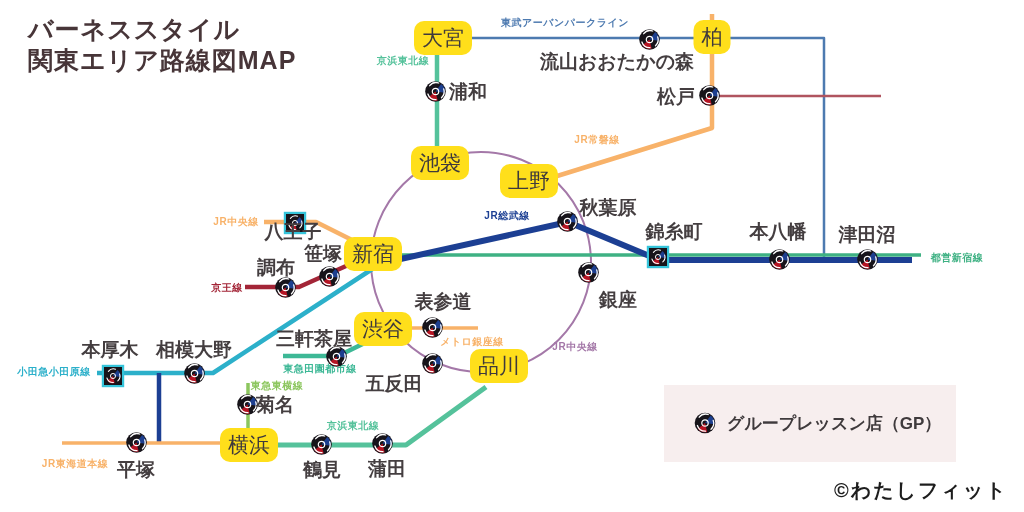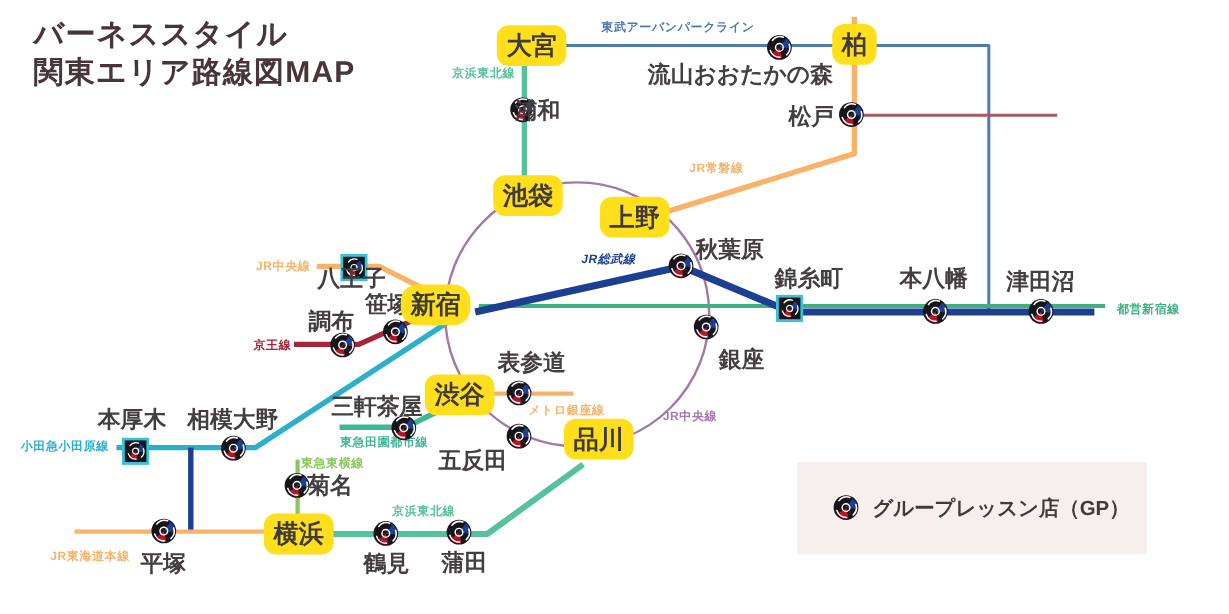--- a/index.html
+++ b/index.html
@@ -3,21 +3,21 @@
 <meta charset="utf-8">
 <style>
   html,body{margin:0;padding:0;background:#fff;}
   .stage{position:relative;width:1024px;height:512px;background:#ffffff;overflow:hidden;
          font-family:"Liberation Sans","DejaVu Sans",sans-serif;}
   .lines{position:absolute;left:0;top:0;z-index:1;}
   .map-title{position:absolute;left:28px;top:14px;z-index:5;margin:0;
              font-size:25px;line-height:31px;font-weight:bold;letter-spacing:1px;color:#473538;}
   .badge{position:absolute;transform:translate(-50%,-50%);z-index:4;
          background:#ffdf1b;border-radius:10px;padding:3px 8px;
-         font-size:21px;font-weight:bold;color:#3f3a3c;white-space:nowrap;}
+         font-size:21px;font-weight:normal;color:#3f3a3c;white-space:nowrap;}
   .st-label{position:absolute;transform:translate(-50%,-50%);z-index:3;
             font-size:19px;font-weight:bold;color:#443e40;white-space:nowrap;}
   .st-icon{position:absolute;transform:translate(-50%,-50%);z-index:3;width:23px;height:23px;line-height:0;}
   .line-label{position:absolute;transform:translate(-50%,-50%);z-index:2;
               font-size:10px;font-weight:bold;white-space:nowrap;letter-spacing:0.5px;}
   .legend{position:absolute;left:664px;top:385px;width:292px;height:77px;z-index:5;
           background:#f7eeee;display:flex;flex-direction:column;justify-content:center;
           gap:7px;padding-left:30px;box-sizing:border-box;}
   .legend-row{display:flex;align-items:center;gap:10px;
               font-size:17px;font-weight:bold;color:#3f3a3c;}
@@ -52,36 +52,36 @@
   <h1 class="map-title">
     <span>バーネススタイル</span><br>
     <span>関東エリア路線図MAP</span>
   </h1>
 
   <div>
       <div class="badge" style="left: 443px; top: 38px;">大宮</div>
       <div class="badge" style="left: 712px; top: 37px;">柏</div>
       <div class="badge" style="left: 440px; top: 163px;">池袋</div>
       <div class="badge" style="left: 529px; top: 181px;">上野</div>
-      <div class="badge" style="left: 363px; top: 254px; border-radius: 14px;">新宿</div>
+      <div class="badge" style="left: 373px; top: 254px;">新宿</div>
       <div class="badge" style="left: 383px; top: 329px;">渋谷</div>
       <div class="badge" style="left: 499px; top: 366px;">品川</div>
       <div class="badge" style="left: 249px; top: 445px;">横浜</div>
       <div class="st-icon" style="left: 436px; top: 92px;"><svg width="22" height="22" viewBox="0 0 22 22">
           <circle cx="11" cy="11" r="10.3" fill="#17141a"></circle>
           <path d="M11 11 L16.6 3.6 A9.2 9.2 0 0 1 20.2 12.2 Z" fill="#1d3f8f"></path>
           <path d="M11 11 L3.9 16.8 A9.2 9.2 0 0 0 13.2 19.9 Z" fill="#b51524"></path>
           <g fill="none" stroke="#ffffff" stroke-width="1.3" stroke-linecap="round">
             <path d="M5.2 5.2 A8.2 8.2 0 0 1 14.2 2.5"></path>
             <path d="M19.2 8.4 A8.2 8.2 0 0 1 17 17.2"></path>
             <path d="M11.5 19.2 A8.2 8.2 0 0 1 3.4 13.5"></path>
           </g>
           <circle cx="11" cy="11" r="3.2" fill="none" stroke="#fff" stroke-width="1.2"></circle>
         </svg></div>
-      <div class="st-label" style="left: 448px; top: 92px;">浦和</div>
+      <div class="st-label" style="left: 468px; top: 92px;">浦和</div>
       <div class="st-icon" style="left: 650px; top: 40px;"><svg width="22" height="22" viewBox="0 0 22 22">
           <circle cx="11" cy="11" r="10.3" fill="#17141a"></circle>
           <path d="M11 11 L16.6 3.6 A9.2 9.2 0 0 1 20.2 12.2 Z" fill="#1d3f8f"></path>
           <path d="M11 11 L3.9 16.8 A9.2 9.2 0 0 0 13.2 19.9 Z" fill="#b51524"></path>
           <g fill="none" stroke="#ffffff" stroke-width="1.3" stroke-linecap="round">
             <path d="M5.2 5.2 A8.2 8.2 0 0 1 14.2 2.5"></path>
             <path d="M19.2 8.4 A8.2 8.2 0 0 1 17 17.2"></path>
             <path d="M11.5 19.2 A8.2 8.2 0 0 1 3.4 13.5"></path>
           </g>
           <circle cx="11" cy="11" r="3.2" fill="none" stroke="#fff" stroke-width="1.2"></circle>
@@ -309,21 +309,21 @@
           <circle cx="11" cy="11" r="3.2" fill="none" stroke="#fff" stroke-width="1.2"></circle>
         </svg></div>
       <div class="st-label" style="left: 136px; top: 470px;">平塚</div>
     </div>
   <div>
       <div class="line-label" style="left: 565px; top: 23px; color: rgb(77, 122, 176);">東武アーバンパークライン</div>
       <div class="line-label" style="left: 403px; top: 61px; color: rgb(85, 194, 155);">京浜東北線</div>
       <div class="line-label" style="left: 597px; top: 140px; color: rgb(248, 178, 105);">JR常磐線</div>
       <div class="line-label" style="left: 236px; top: 222px; color: rgb(248, 178, 105);">JR中央線</div>
       <div class="line-label" style="left: 227px; top: 288px; color: rgb(163, 37, 55);">京王線</div>
-      <div class="line-label" style="left: 507px; top: 216px; color: rgb(28, 63, 147); font-style: italic;">JR総武線</div>
+      <div class="line-label" style="left: 507px; top: 216px; color: rgb(28, 63, 147);">JR総武線</div>
       <div class="line-label" style="left: 957px; top: 258px; color: rgb(62, 177, 131);">都営新宿線</div>
       <div class="line-label" style="left: 575px; top: 347px; color: rgb(164, 120, 168);">JR中央線</div>
       <div class="line-label" style="left: 472px; top: 342px; color: rgb(248, 178, 105);">メトロ銀座線</div>
       <div class="line-label" style="left: 296px; top: 369px; color: rgb(61, 184, 150); margin-left: 24px;">東急田園都市線</div>
       <div class="line-label" style="left: 277px; top: 386px; color: rgb(140, 198, 94);">東急東横線</div>
       <div class="line-label" style="left: 54px; top: 372px; color: rgb(44, 176, 202);">小田急小田原線</div>
       <div class="line-label" style="left: 75px; top: 464px; color: rgb(248, 178, 105);">JR東海道本線</div>
       <div class="line-label" style="left: 353px; top: 426px; color: rgb(85, 194, 155);">京浜東北線</div>
     </div>
 
@@ -337,13 +337,14 @@
               <path d="M5.2 5.2 A8.2 8.2 0 0 1 14.2 2.5"></path>
               <path d="M19.2 8.4 A8.2 8.2 0 0 1 17 17.2"></path>
               <path d="M11.5 19.2 A8.2 8.2 0 0 1 3.4 13.5"></path>
             </g>
             <circle cx="11" cy="11" r="3.2" fill="none" stroke="#fff" stroke-width="1.2"></circle>
           </svg></span>
       <span>グループレッスン店（GP）</span>
     </div>
   </div>
 
+  <div class="copyright">©わたしフィット</div>
 </div>
 
 </body></html>

